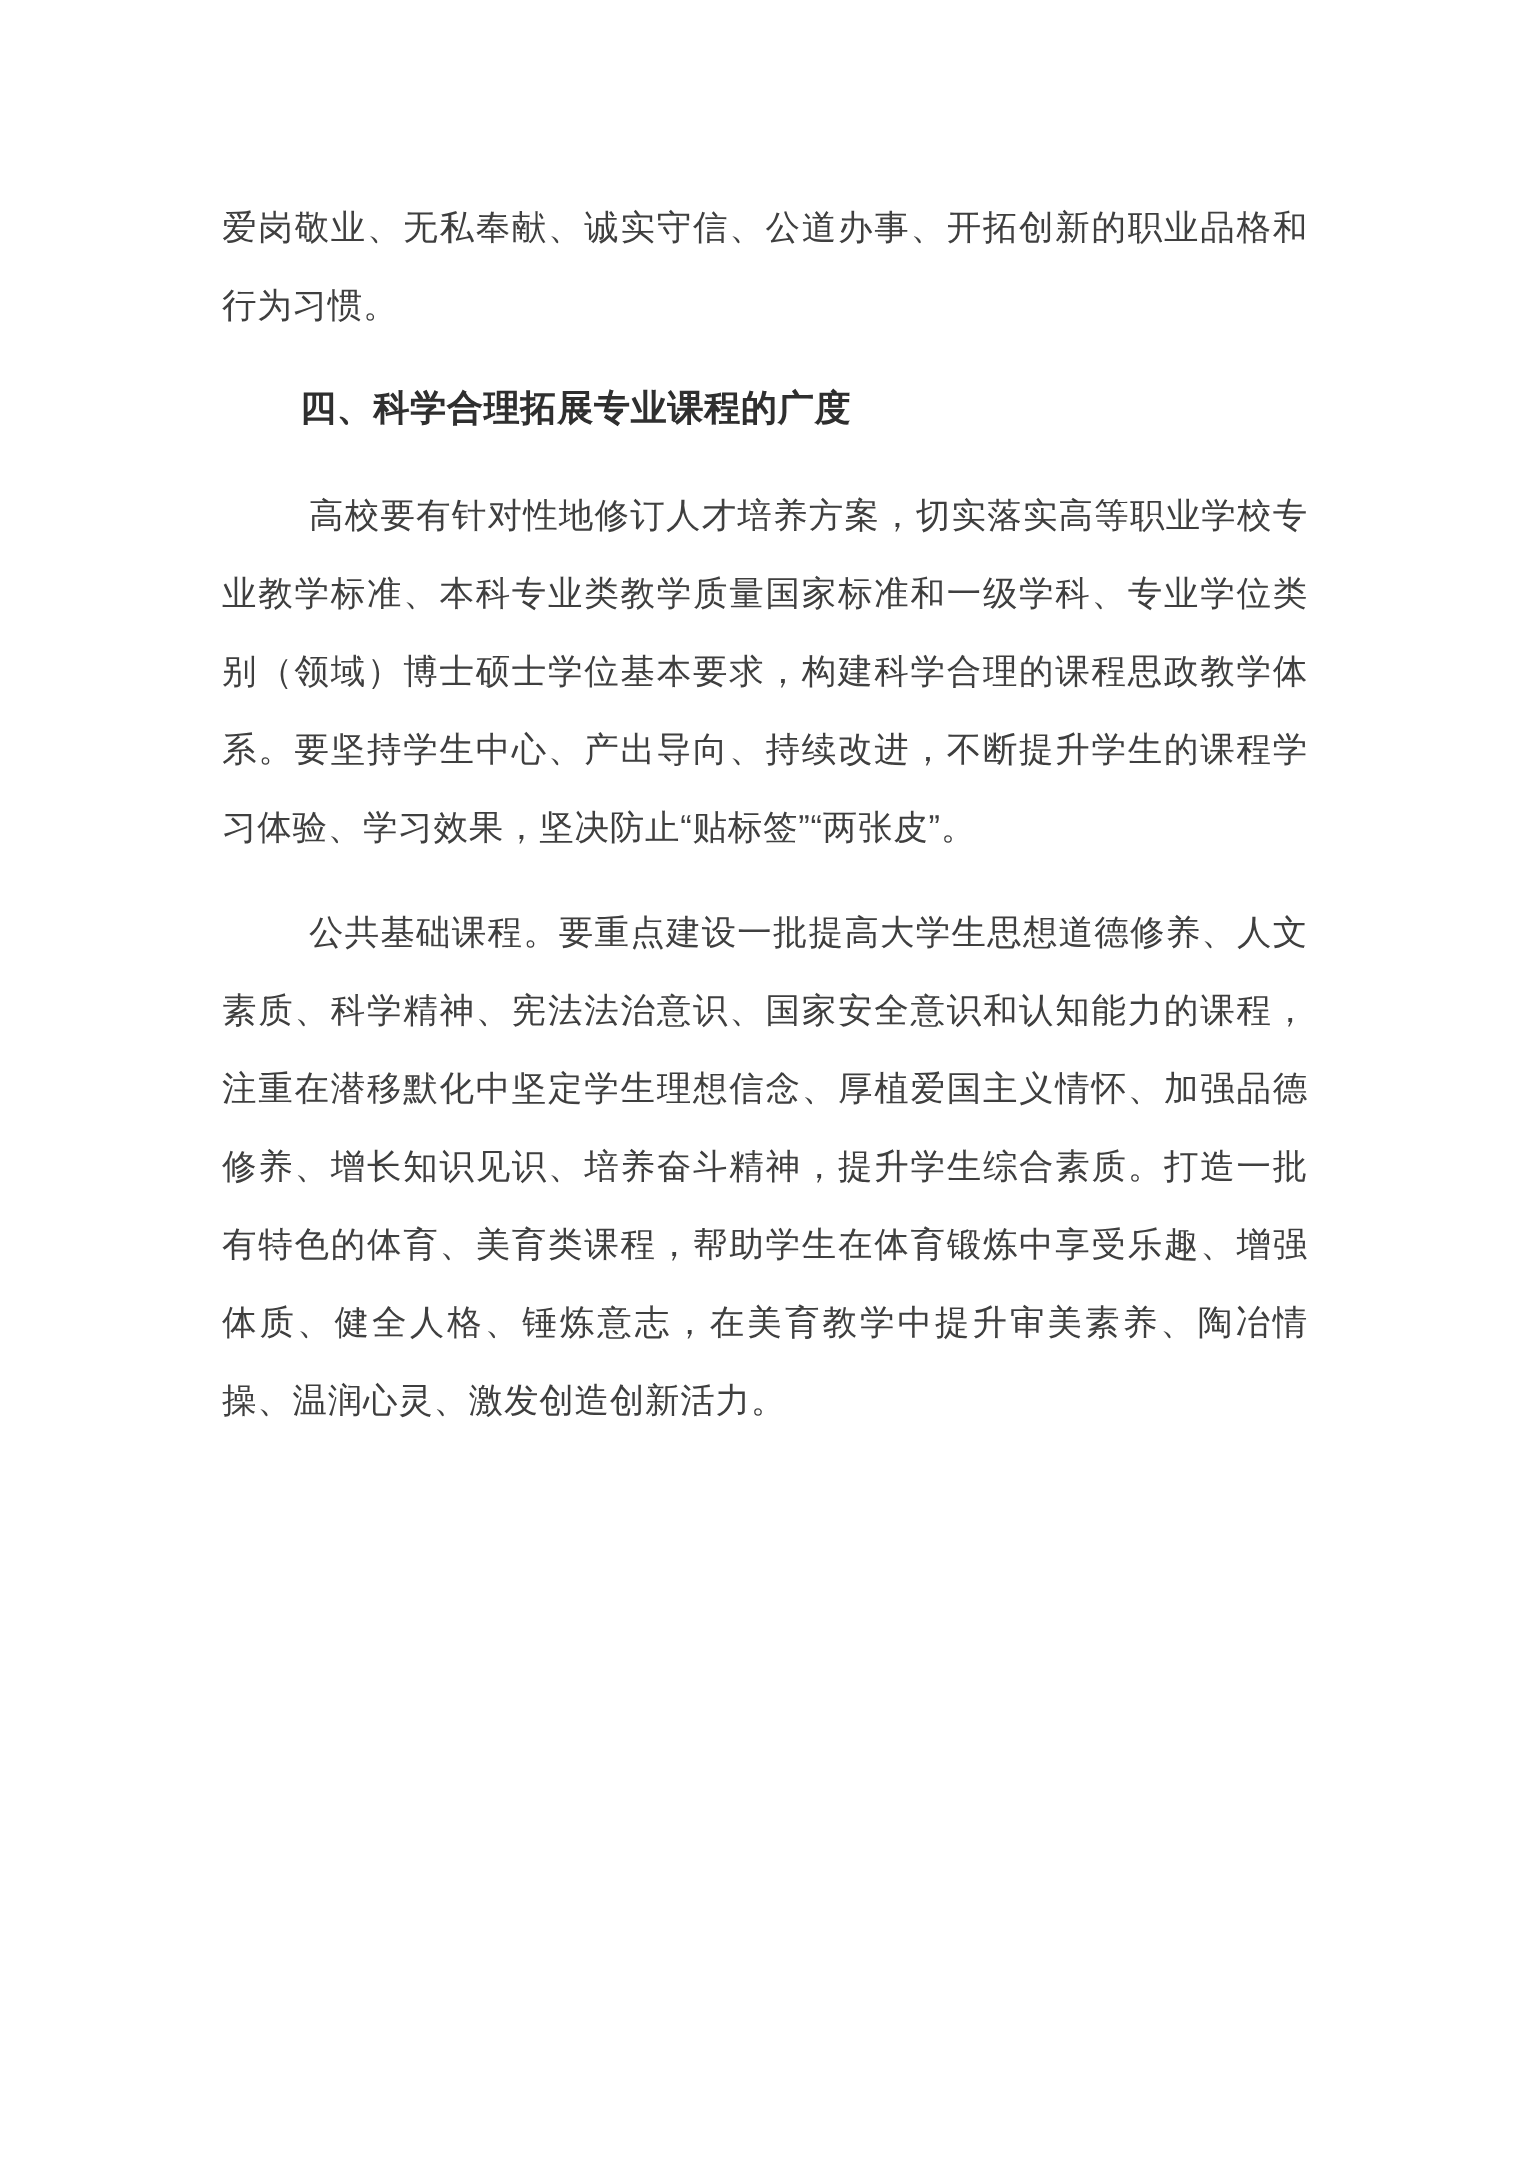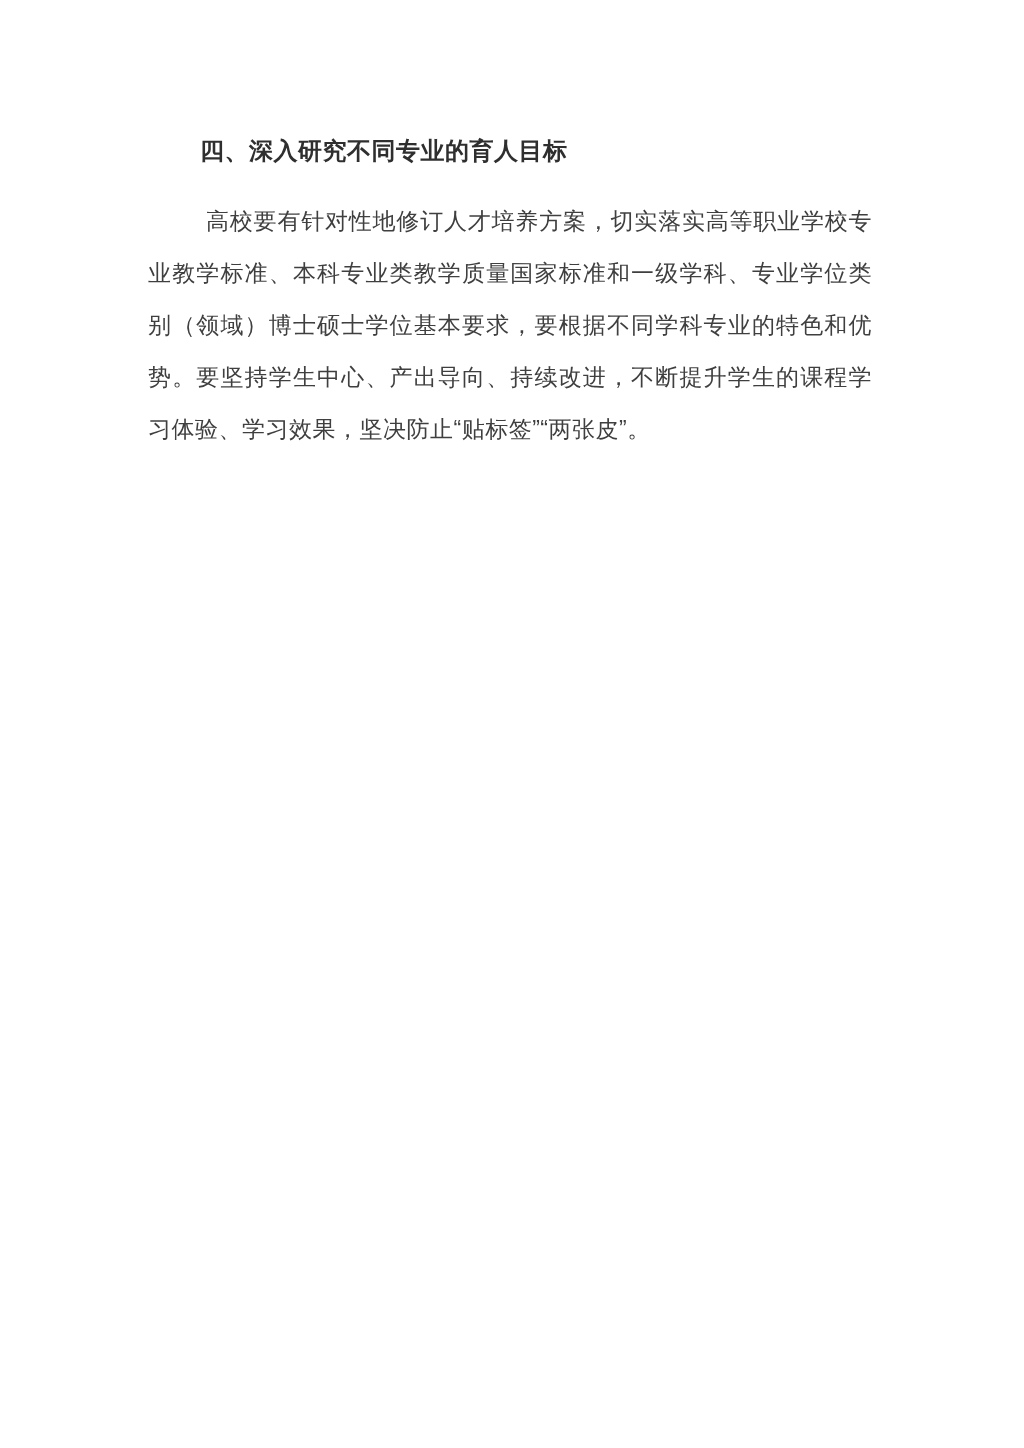--- a/index.html
+++ b/index.html
@@ -43,19 +43,21 @@
     color: #2f2f2f;
     text-indent: 52px;
     text-align: left;
     letter-spacing: 0.5px;
   }
 </style>
 </head>
 <body>
 
 <div class="doc-page">
+  <p class="para">爱岗敬业、无私奉献、诚实守信、公道办事、开拓创新的职业品格和行为习惯。</p>
 
-  <h2 class="section-heading">四、深入研究不同专业的育人目标</h2>
+  <h2 class="section-heading">四、科学合理拓展专业课程的广度</h2>
 
-  <p class="para indent">高校要有针对性地修订人才培养方案，切实落实高等职业学校专业教学标准、本科专业类教学质量国家标准和一级学科、专业学位类别（领域）博士硕士学位基本要求，要根据不同学科专业的特色和优势。要坚持学生中心、产出导向、持续改进，不断提升学生的课程学习体验、学习效果，坚决防止“贴标签”“两张皮”。</p>
+  <p class="para indent">高校要有针对性地修订人才培养方案，切实落实高等职业学校专业教学标准、本科专业类教学质量国家标准和一级学科、专业学位类别（领域）博士硕士学位基本要求，构建科学合理的课程思政教学体系。要坚持学生中心、产出导向、持续改进，不断提升学生的课程学习体验、学习效果，坚决防止“贴标签”“两张皮”。</p>
 
+  <p class="para indent">公共基础课程。要重点建设一批提高大学生思想道德修养、人文素质、科学精神、宪法法治意识、国家安全意识和认知能力的课程，注重在潜移默化中坚定学生理想信念、厚植爱国主义情怀、加强品德修养、增长知识见识、培养奋斗精神，提升学生综合素质。打造一批有特色的体育、美育类课程，帮助学生在体育锻炼中享受乐趣、增强体质、健全人格、锤炼意志，在美育教学中提升审美素养、陶冶情操、温润心灵、激发创造创新活力。</p>
 
 </div>
 
 </body></html>

